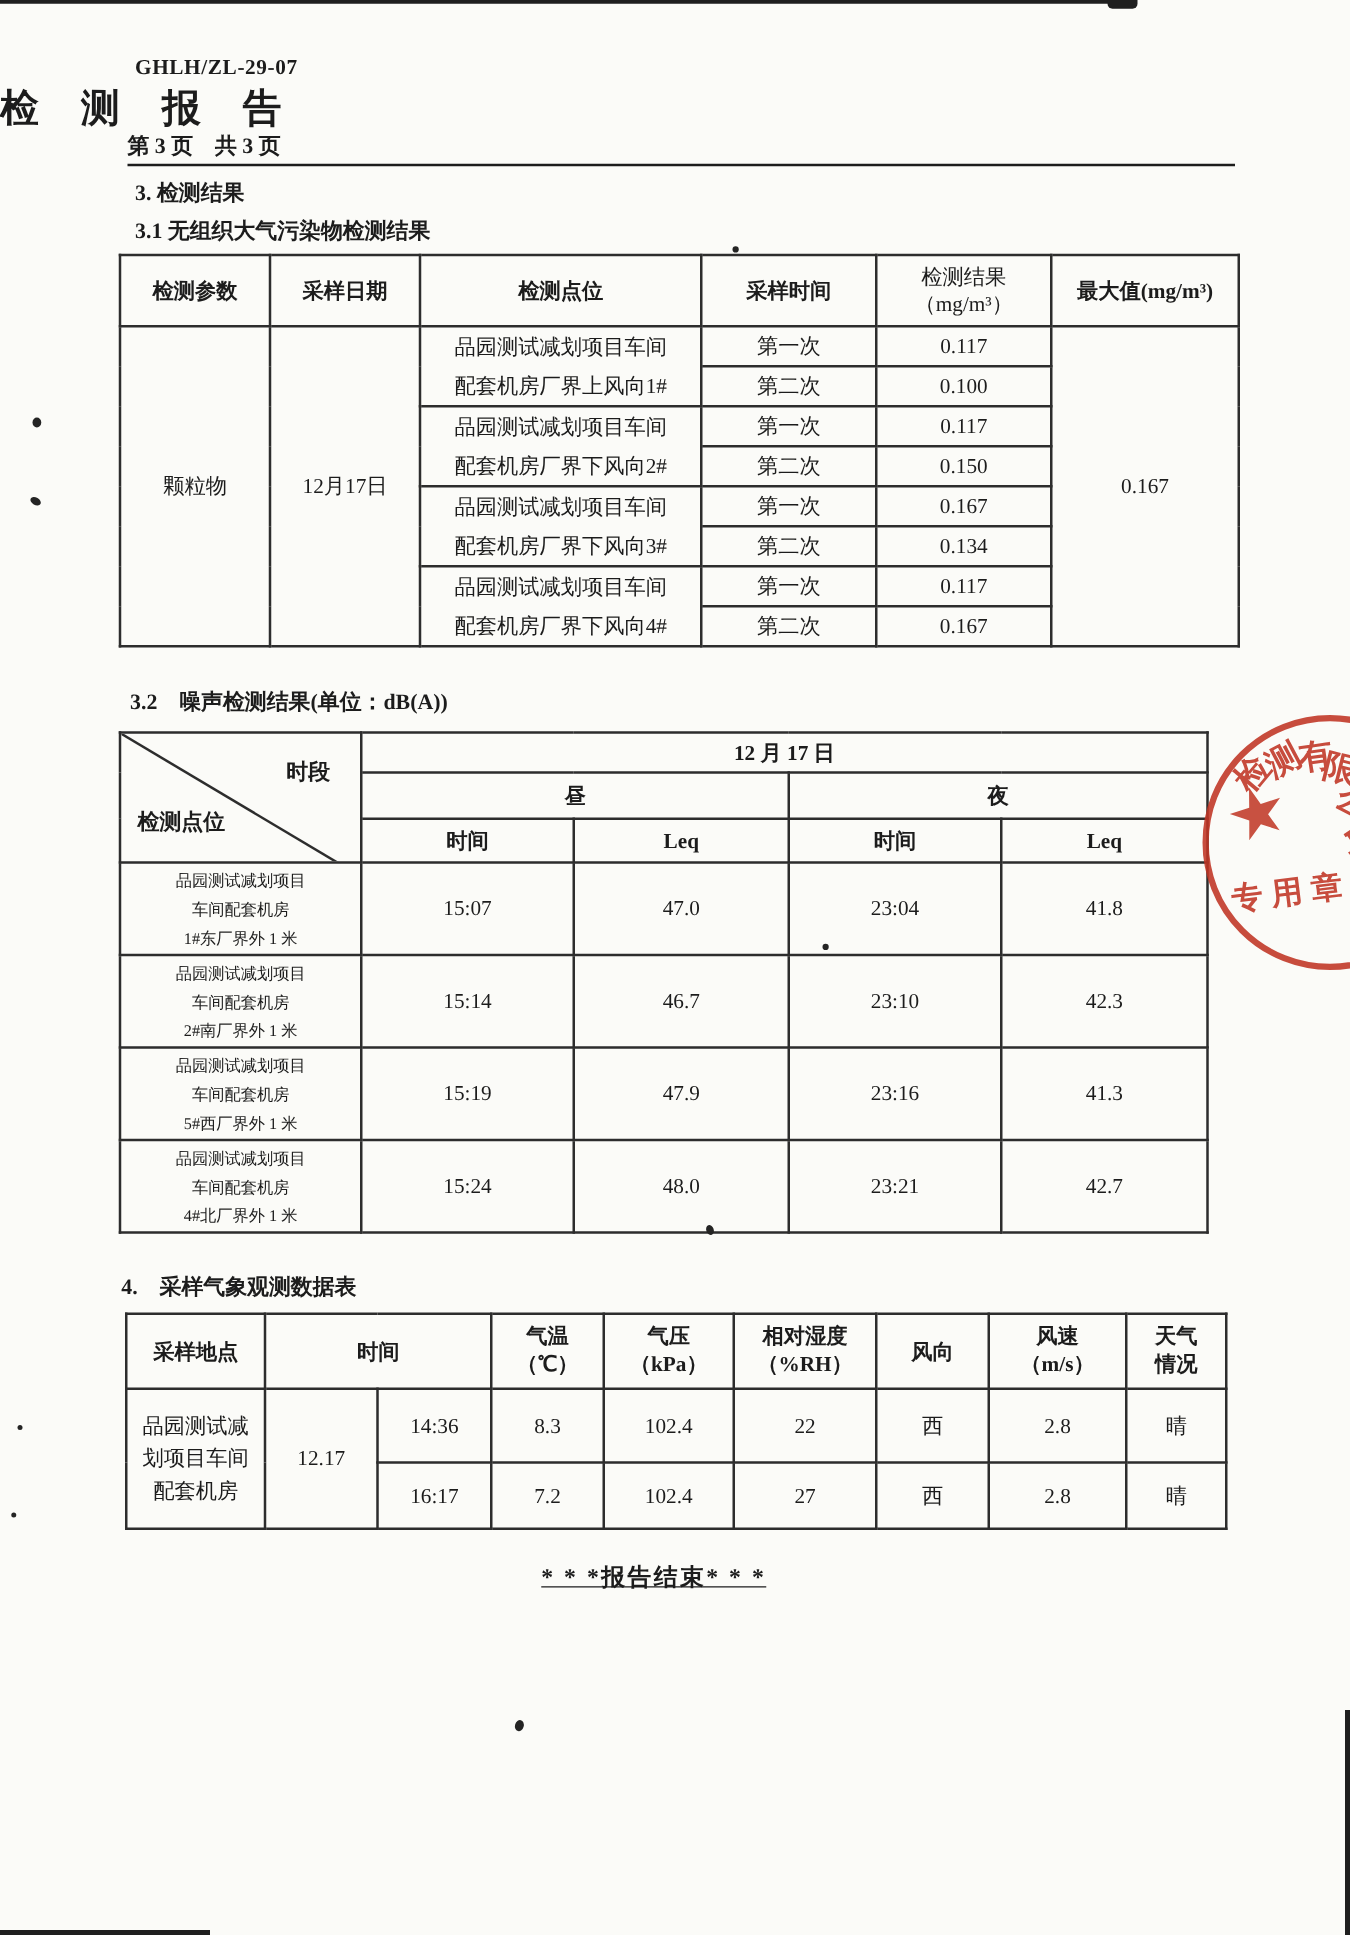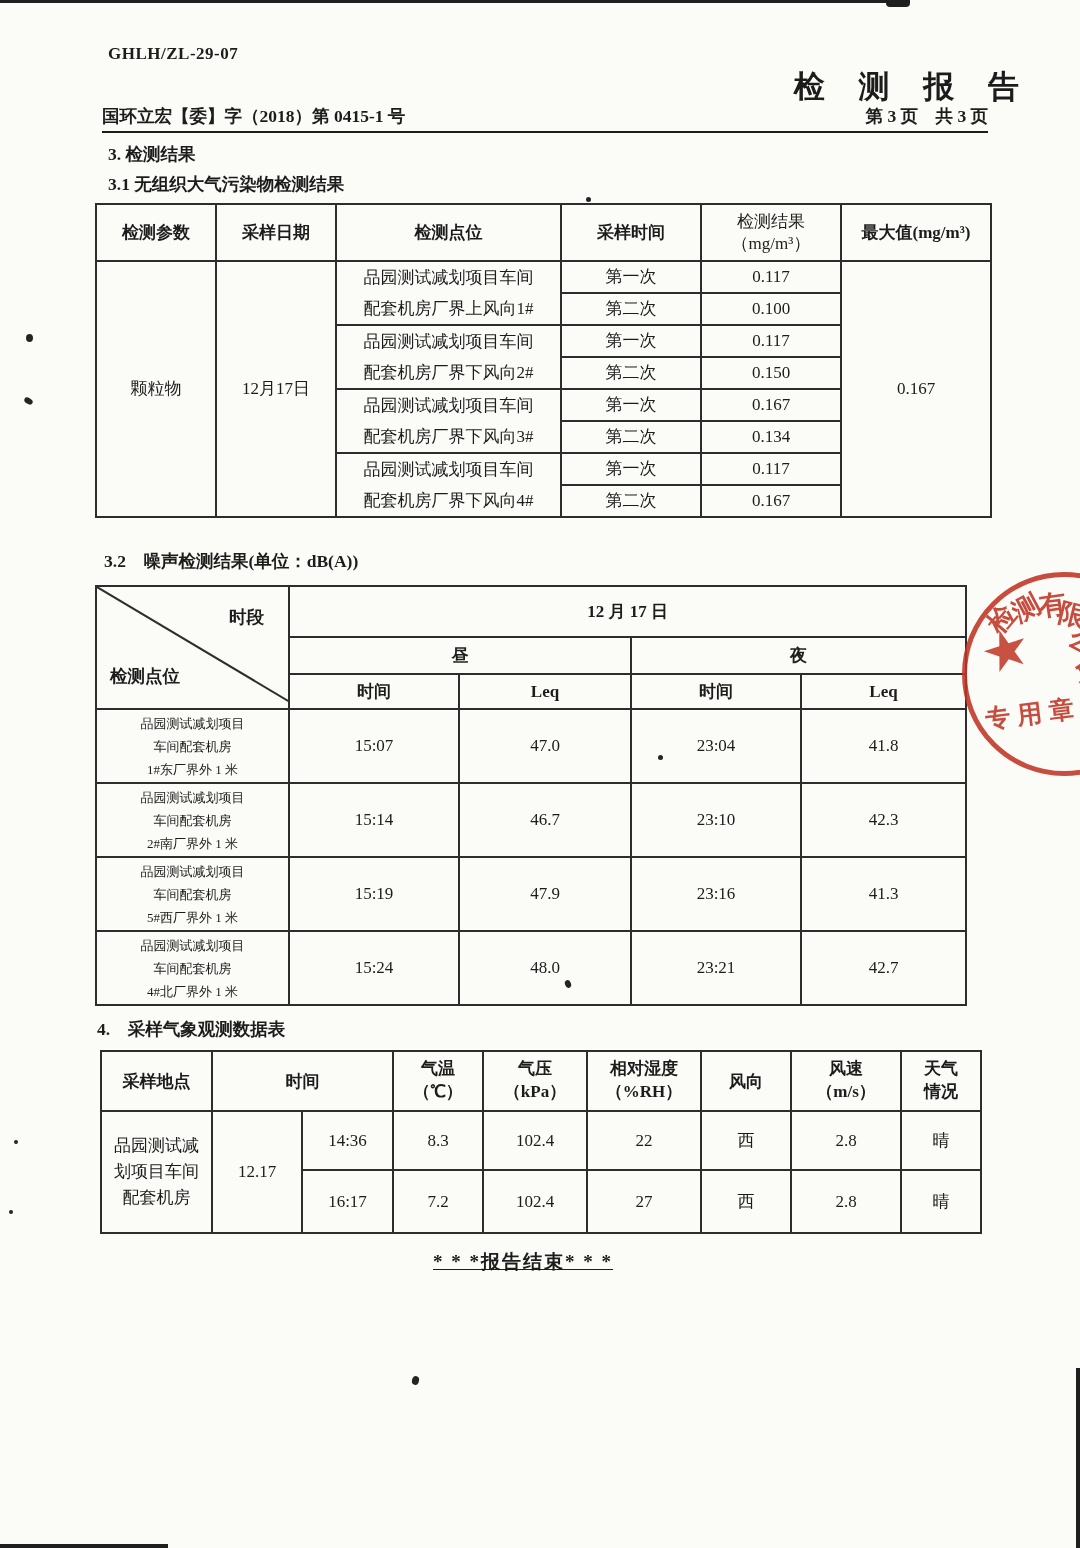--- a/index.html
+++ b/index.html
@@ -3,21 +3,21 @@
 <meta charset="utf-8">
 <style>
   html,body{margin:0;padding:0;}
   body{
     width:1080px;height:1548px;position:relative;overflow:hidden;
     background:#fbfbf8;color:#1c1c1c;
     font-family:"Liberation Serif","DejaVu Serif",serif;
   }
   .abs{position:absolute;}
   .doc-code{left:108px;top:44px;font-size:17px;font-weight:bold;letter-spacing:.5px;}
-  .title{left:0;top:66px;width:1032px;text-align:right;font-size:31px;font-weight:bold;letter-spacing:13px;}
+  .title{left:0;top:66px;width:1032px;text-align:left;font-size:31px;font-weight:bold;letter-spacing:13px;}
   .refline{left:102px;top:104px;width:886px;display:flex;justify-content:space-between;align-items:flex-end;
     border-bottom:2.5px solid #1c1c1c;padding-bottom:3px;font-size:17.5px;font-weight:bold;}
   .sec{font-size:17.5px;font-weight:bold;}
   .s3{left:108px;top:142px;}
   .s31{left:108px;top:172px;text-align:right;}
   .s32{left:104px;top:549px;}
   .s4{left:97px;top:1017px;}
   table{border-collapse:collapse;table-layout:fixed;background:transparent;}
   td,th{border:2px solid #2d2d2d;text-align:center;vertical-align:middle;
     font-size:17px;padding:0 2px;overflow:hidden;}
@@ -50,21 +50,20 @@
   
   .spk{position:absolute;background:#242424;border-radius:50%;}
   .strip{position:absolute;background:#1f1f1f;}
 </style>
 </head>
 <body>
 
 <div class="abs doc-code">GHLH/ZL-29-07</div>
 <div class="abs title">检 测 报 告</div>
 <div class="abs refline">
-  <span>国环立宏【委】字（2018）第 0415-1 号</span>
   <span>第 3 页　共 3 页</span>
 </div>
 <div class="abs sec s3">3. 检测结果</div>
 <div class="abs sec s31">3.1 无组织大气污染物检测结果</div>
 
 <table class="abs tbl-air">
   <colgroup>
       <col style="width:120px">
       <col style="width:120px">
       <col style="width:225px">
@@ -142,21 +141,21 @@
 
 <table class="abs tbl-noise">
   <colgroup>
       <col style="width:193px">
       <col style="width:170px">
       <col style="width:172px">
       <col style="width:170px">
       <col style="width:165px">
     </colgroup>
   <tbody>
-      <tr style="height:51px">
+      <tr style="height:32px">
     <td rowspan="3" class="diag-cell">
       <svg width="193" height="115" viewBox="0 0 193 115">
         <line x1="0" y1="0" x2="193" y2="115" stroke="#2d2d2d" stroke-width="2"></line>
       </svg>
       <span class="diag-top">时段</span>
       <span class="diag-bottom">检测点位</span>
     </td>
     <th colspan="4">12 月 17 日</th>
   </tr>
   <tr style="height:37px">
@@ -264,21 +263,21 @@
     </td>
     <td rowspan="2">12.17</td>
     <td>14:36</td>
     <td>8.3</td>
     <td>102.4</td>
     <td>22</td>
     <td>西</td>
     <td>2.8</td>
     <td>晴</td>
   </tr>
-  <tr style="height:63px">
+  <tr style="height:53px">
     <td>16:17</td>
     <td>7.2</td>
     <td>102.4</td>
     <td>27</td>
     <td>西</td>
     <td>2.8</td>
     <td>晴</td>
   </tr>
 </tbody>
   </table>

